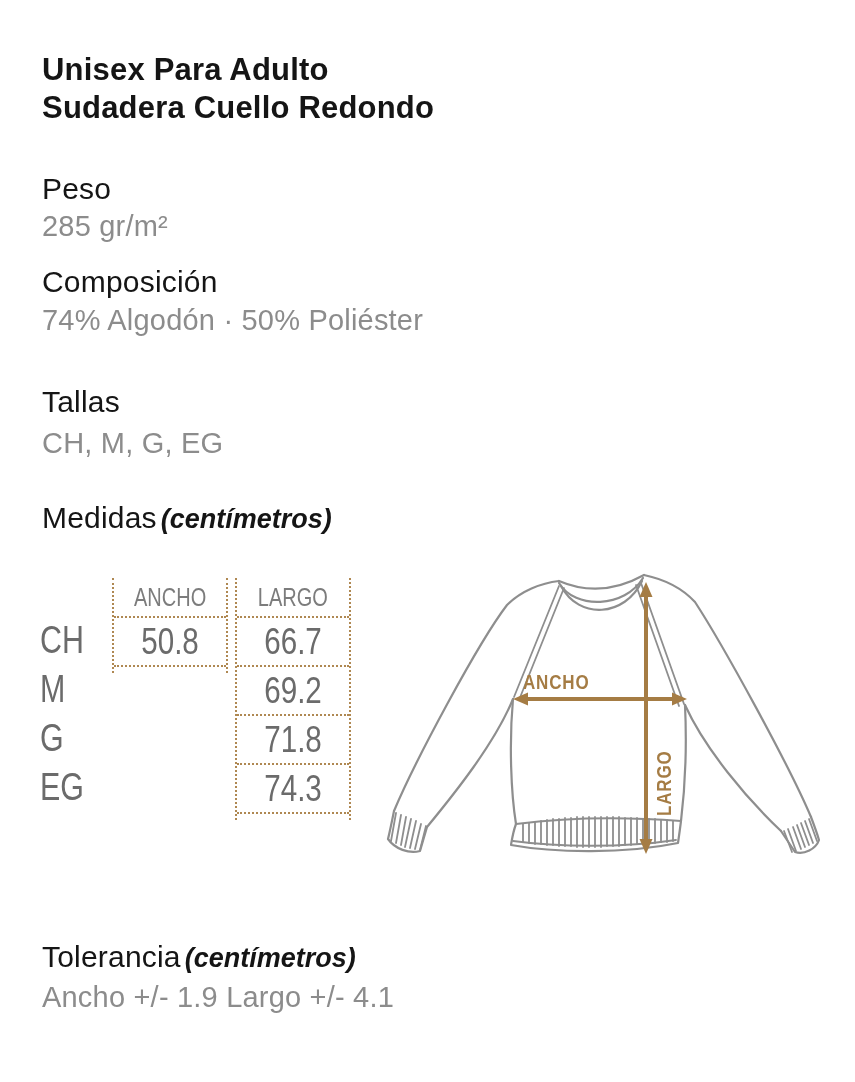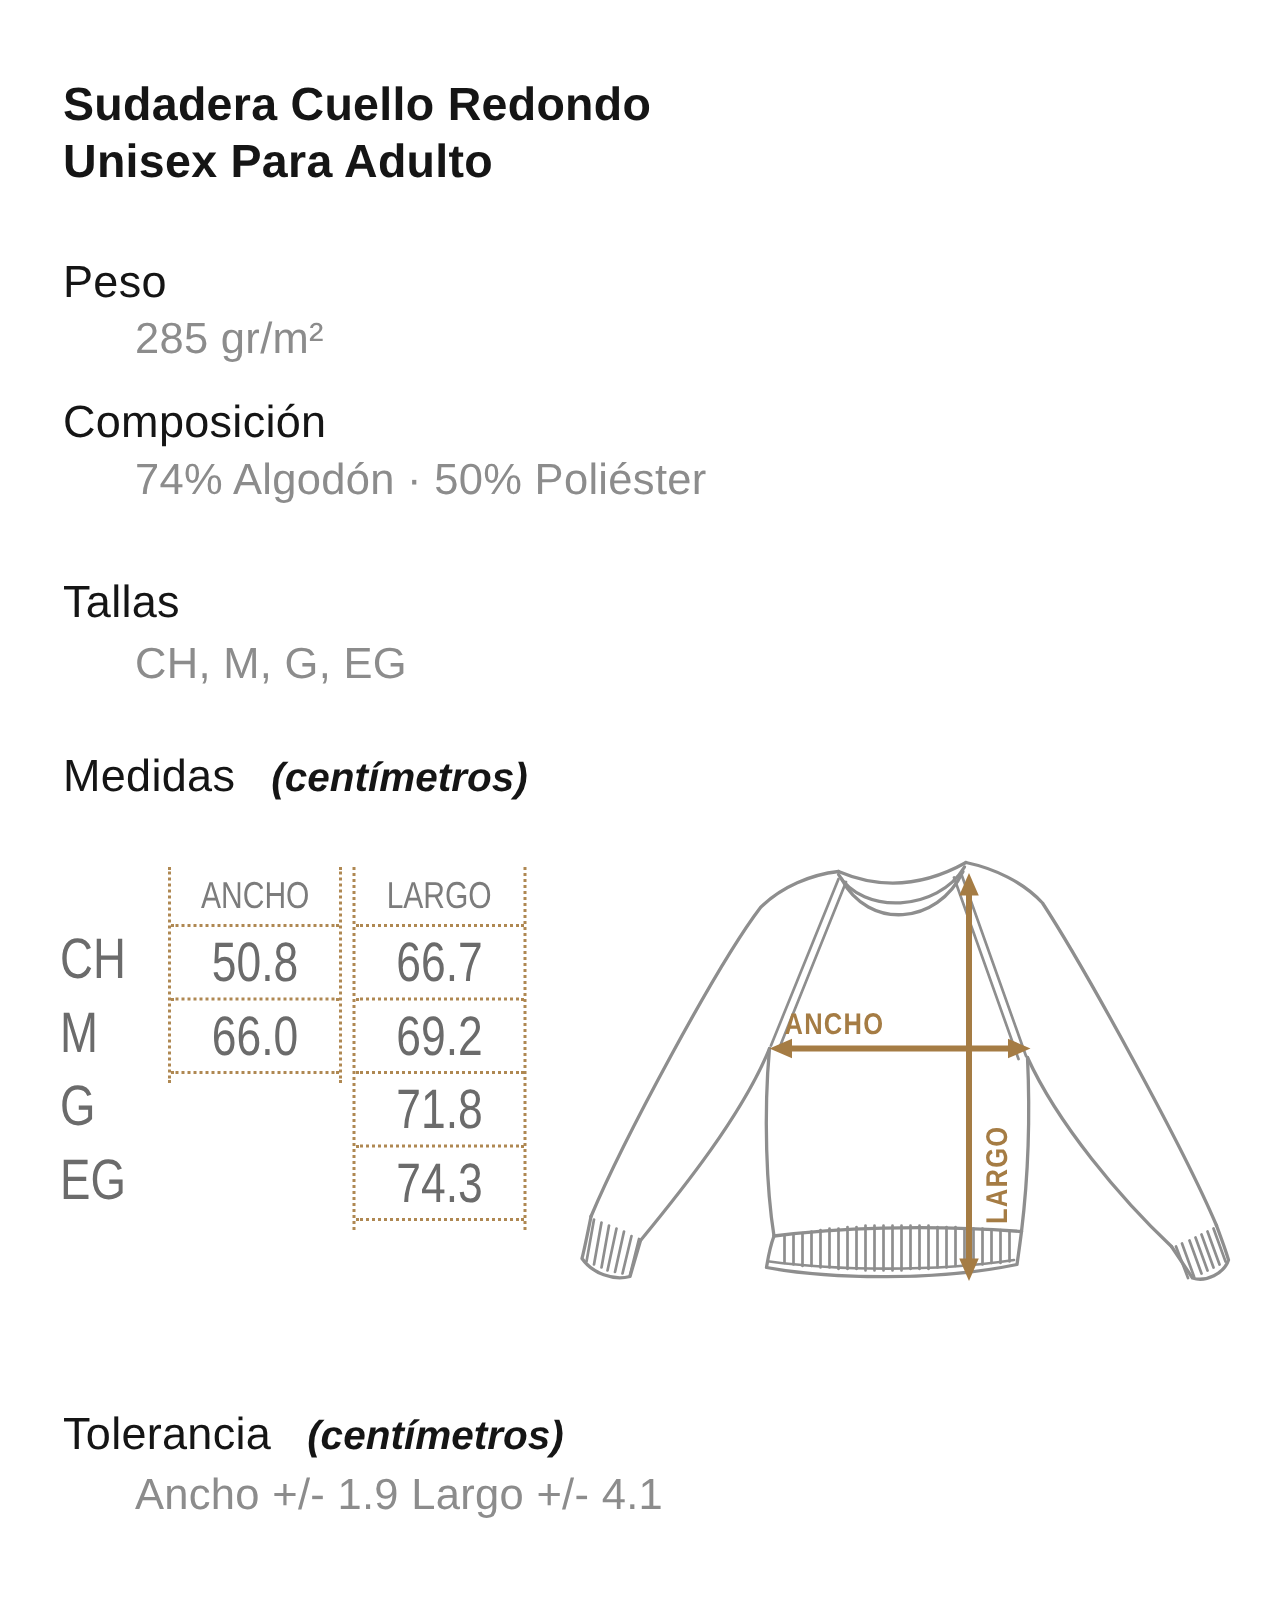--- a/index.html
+++ b/index.html
@@ -9,23 +9,23 @@
     --hgray:#7C7C7C;
     --dot:#AF8852;
     --tan:#A57C44;
     --outline:#8E8E8E;
   }
   *{margin:0;padding:0;box-sizing:border-box;}
   body{background:#ffffff;font-family:"Liberation Sans",sans-serif;}
   .page{position:relative;width:855px;height:1082px;background:#ffffff;overflow:hidden;}
   .abs{position:absolute;left:42px;}
   .h{font-weight:normal;color:var(--black);font-size:30px;letter-spacing:0.2px;}
-  .val{color:var(--gray);font-size:29px;letter-spacing:0.2px;margin-left:48px;}
+  .val{color:var(--gray);font-size:29px;letter-spacing:0.2px;}
   .title{font-weight:bold;color:var(--black);font-size:31px;line-height:38px;letter-spacing:0.2px;}
-  .unit{font-weight:bold;font-style:italic;color:var(--black);font-size:27px;margin-left:24px;}
+  .unit{font-weight:bold;font-style:italic;color:var(--black);font-size:27px;margin-left:4px;}
   
   .table{position:absolute;left:40px;top:578px;display:flex;align-items:flex-start;}
   .col{display:flex;flex-direction:column;}
   .col.labels{width:72px;}
   .col.data{width:116px;border-left:2px dotted var(--dot);border-right:2px dotted var(--dot);}
   .col.data.second{margin-left:7px;}
   .cell{height:49px;display:flex;align-items:center;justify-content:center;}
   .cell.header{height:38px;font-size:25px;color:var(--hgray);}
   .cell.value{border-top:2px dotted var(--dot);font-size:37px;color:var(--tgray);align-items:center;}
   .cell.footer{height:8px;border-top:2px dotted var(--dot);}
@@ -40,22 +40,22 @@
   .measure{stroke:var(--tan);stroke-width:4;fill:none;}
   .measure-head{fill:var(--tan);stroke:none;}
   .measure-label{fill:var(--tan);font-family:"Liberation Sans",sans-serif;font-size:20px;font-weight:bold;letter-spacing:1px;}
 </style>
 </head>
 <body>
 
 <div class="page">
 
   <div class="abs title" style="top:51px;">
+    <div>Unisex Para Adulto</div>
     <div>Sudadera Cuello Redondo</div>
-    <div>Unisex Para Adulto</div>
   </div>
 
   <div class="abs h" style="top:172px;">Peso</div>
   <div class="abs val" style="top:210px;">285 gr/m²</div>
 
   <div class="abs h" style="top:265px;">Composición</div>
   <div class="abs val" style="top:304px;">74% Algodón · 50% Poliéster</div>
 
   <div class="abs h" style="top:385px;">Tallas</div>
   <div class="abs val" style="top:427px;">CH, M, G, EG</div>
@@ -79,23 +79,20 @@
       <div class="cell">
           <span class="cond">EG</span>
         </div>
     </div>
     <div class="col data">
       <div class="cell header">
           <span class="cond">ANCHO</span>
         </div>
       <div class="cell value">
           <span class="cond">50.8</span>
-        </div>
-      <div class="cell value">
-          <span class="cond">66.0</span>
         </div>
       <div class="cell footer"></div>
     </div>
     <div class="col data second">
       <div class="cell header">
           <span class="cond">LARGO</span>
         </div>
       <div class="cell value">
           <span class="cond">66.7</span>
         </div>

